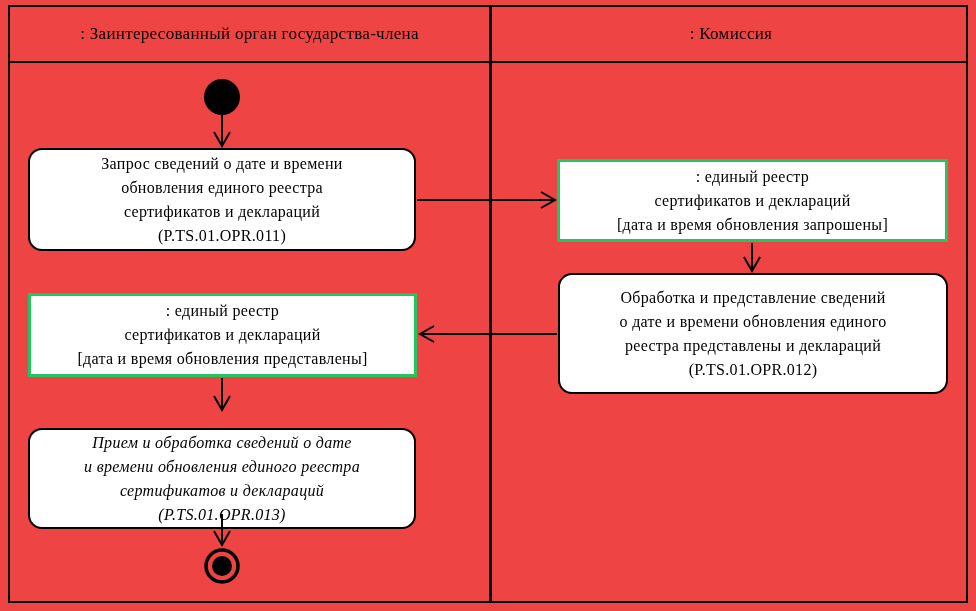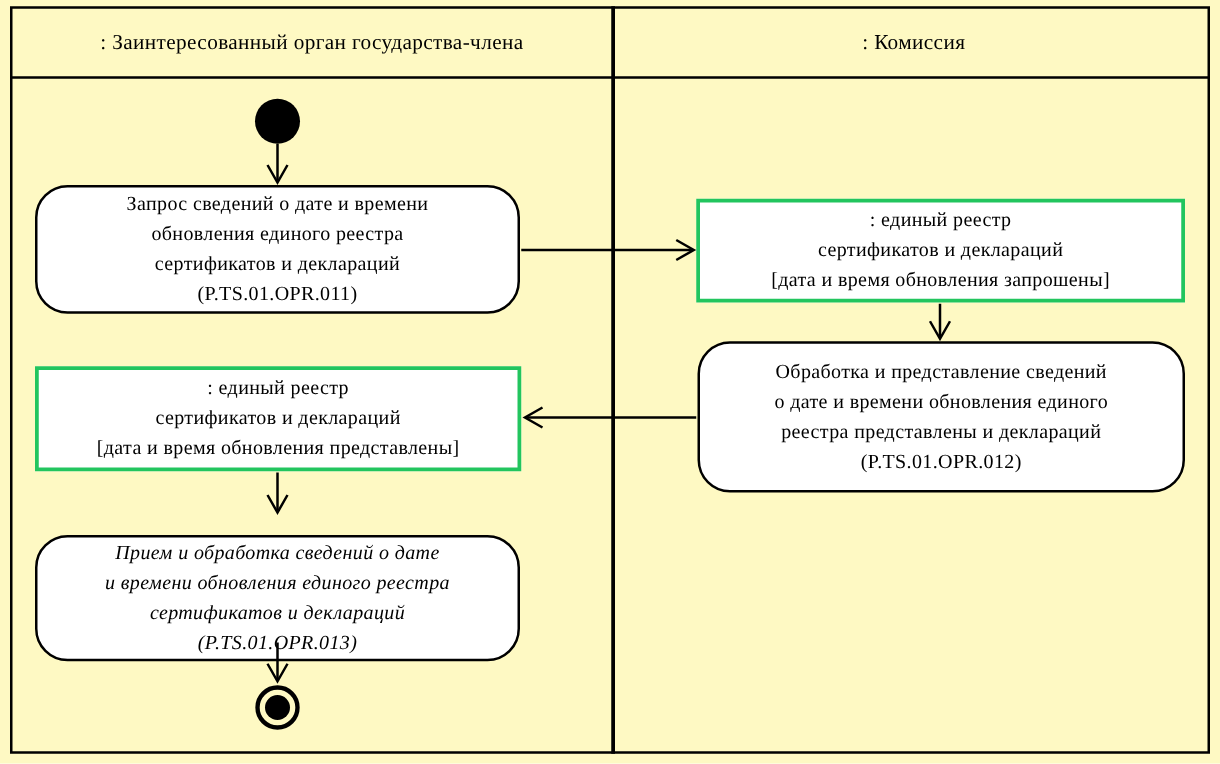--- a/index.html
+++ b/index.html
@@ -4,21 +4,21 @@
 <style>
   html, body {
     margin: 0;
     padding: 0;
     background: #ffffff;
   }
   .canvas {
     position: relative;
     width: 976px;
     height: 611px;
-    background: #fef9c3;
+    background: #ef4444;
     font-family: "Liberation Serif", "DejaVu Serif", serif;
     color: #000000;
     overflow: hidden;
   }
   .frame {
     position: absolute;
     left: 8px;
     top: 5px;
     width: 960px;
     height: 598px;
@@ -62,21 +62,21 @@
     align-items: center;
     justify-content: center;
     text-align: center;
     font-size: 16px;
     line-height: 24px;
     letter-spacing: 0.3px;
     white-space: pre-line;
   }
   .activity {
     border: 2px solid #000000;
-    border-radius: 26px;
+    border-radius: 14px;
   }
   .object {
     border: 3px solid #22c55e;
     border-radius: 0;
   }
   #act1 { left: 28px;  top: 148px; width: 388px; height: 103px; }
   #obj-requested { left: 557px; top: 159px; width: 391px; height: 83px; }
   #act2 { left: 558px; top: 273px; width: 390px; height: 121px; }
   #obj-provided { left: 28px; top: 293px; width: 389px; height: 84px; }
   #act3 { left: 28px;  top: 428px; width: 388px; height: 101px; font-style: italic; }

